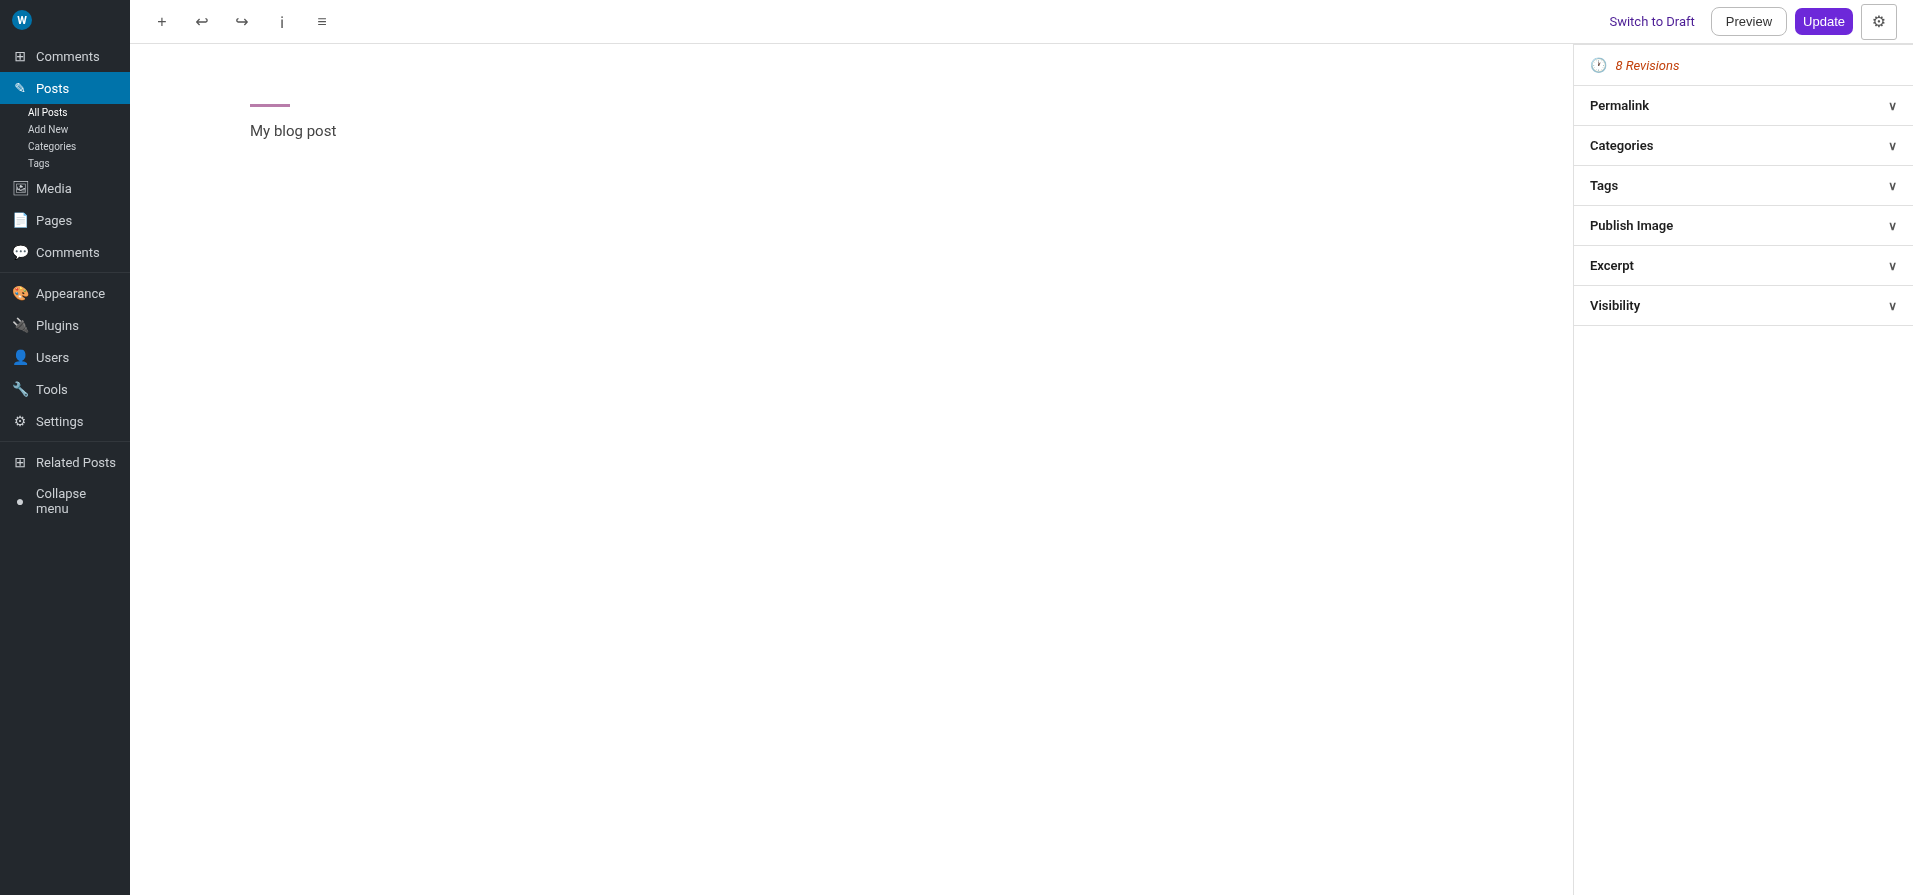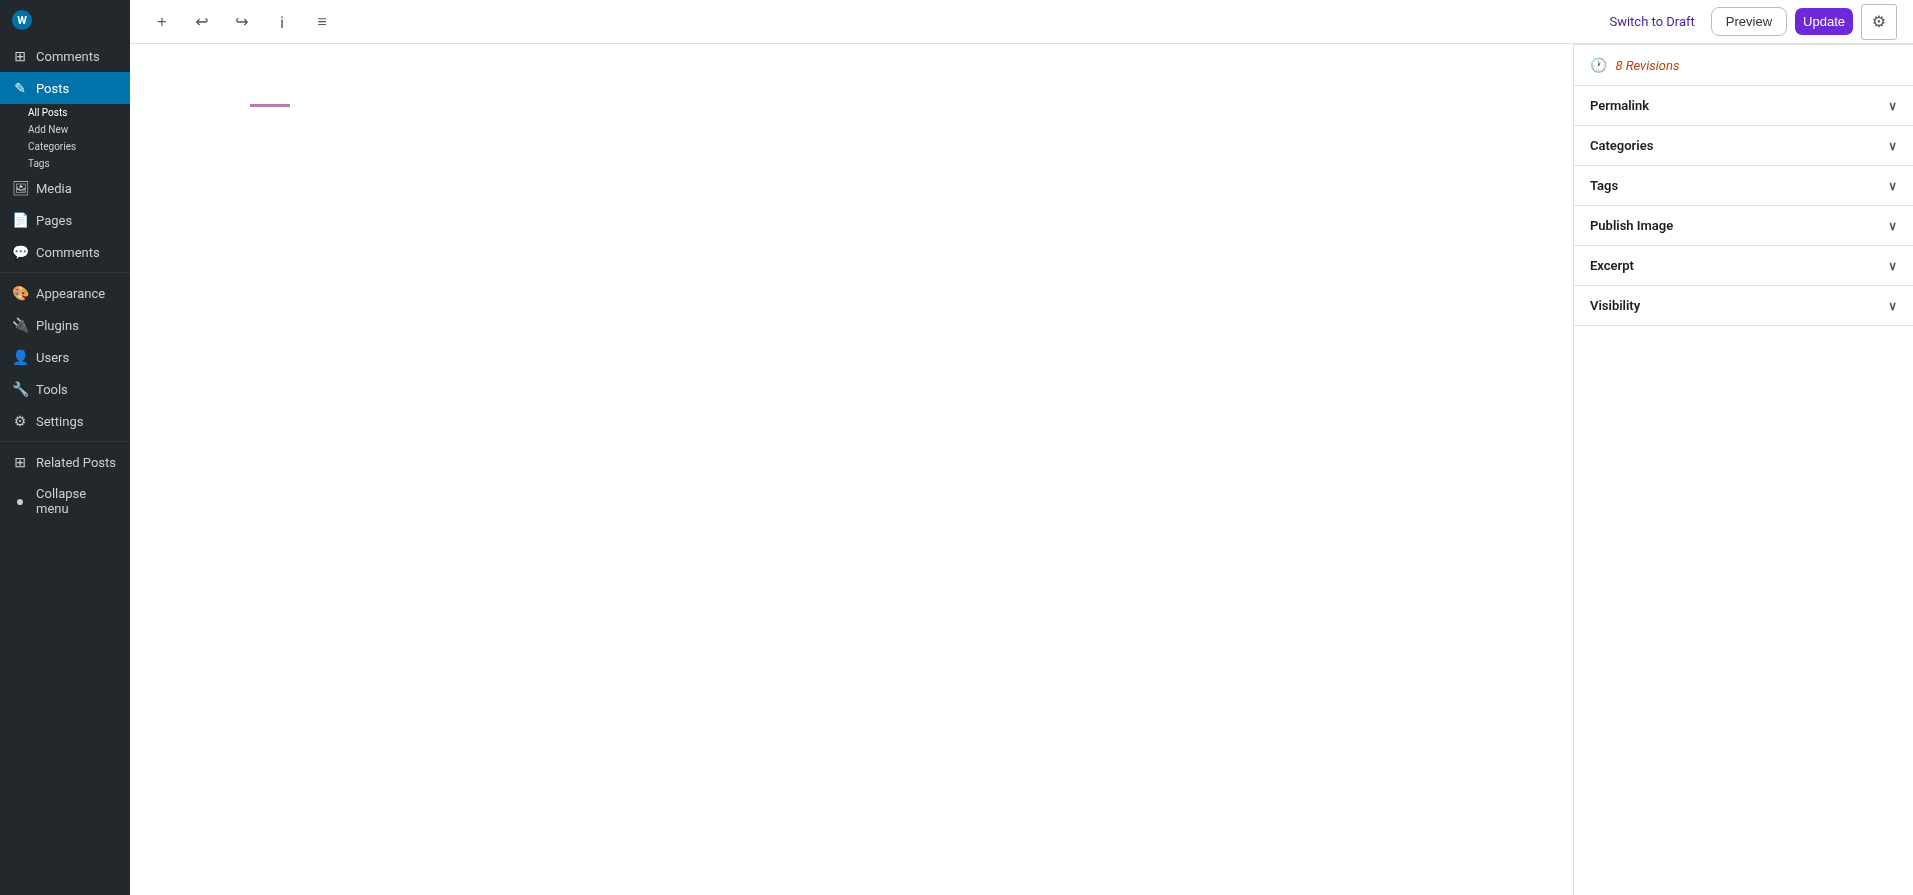--- a/index.html
+++ b/index.html
@@ -328,20 +328,21 @@
     <button class="preview-btn">Preview</button>
     <button class="update-btn">Update</button>
     <button class="settings-gear-btn" title="Settings">
       <span>⚙</span>
     </button>
   </div>
 </div>
 
 <div id="main">
   <div class="post-title-bar"></div>
+  <div class="post-content">My blog post</div>
 </div>
 
 <div id="rightpanel">
   <div class="panel-tabs">
     <div class="panel-tab active">Document</div>
     <div class="panel-tab">Block</div>
     <button class="panel-close">
       <span>✕</span>
     </button>
   </div>

